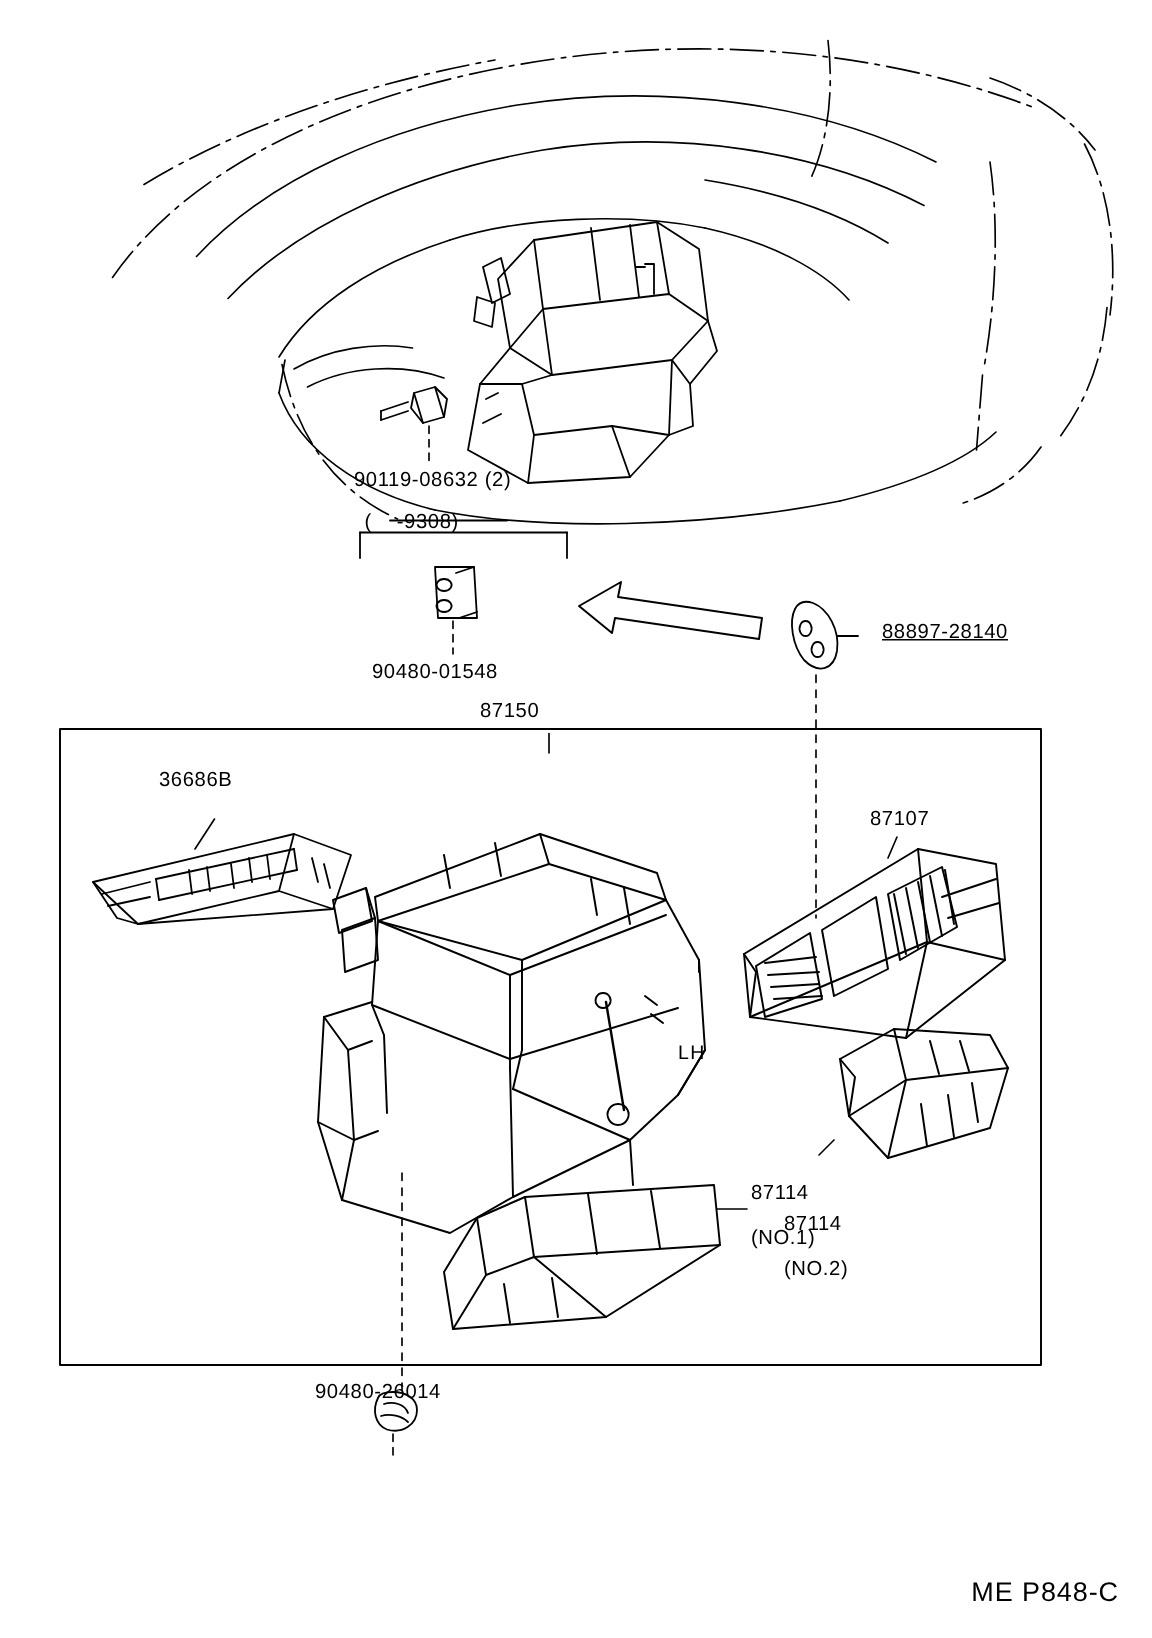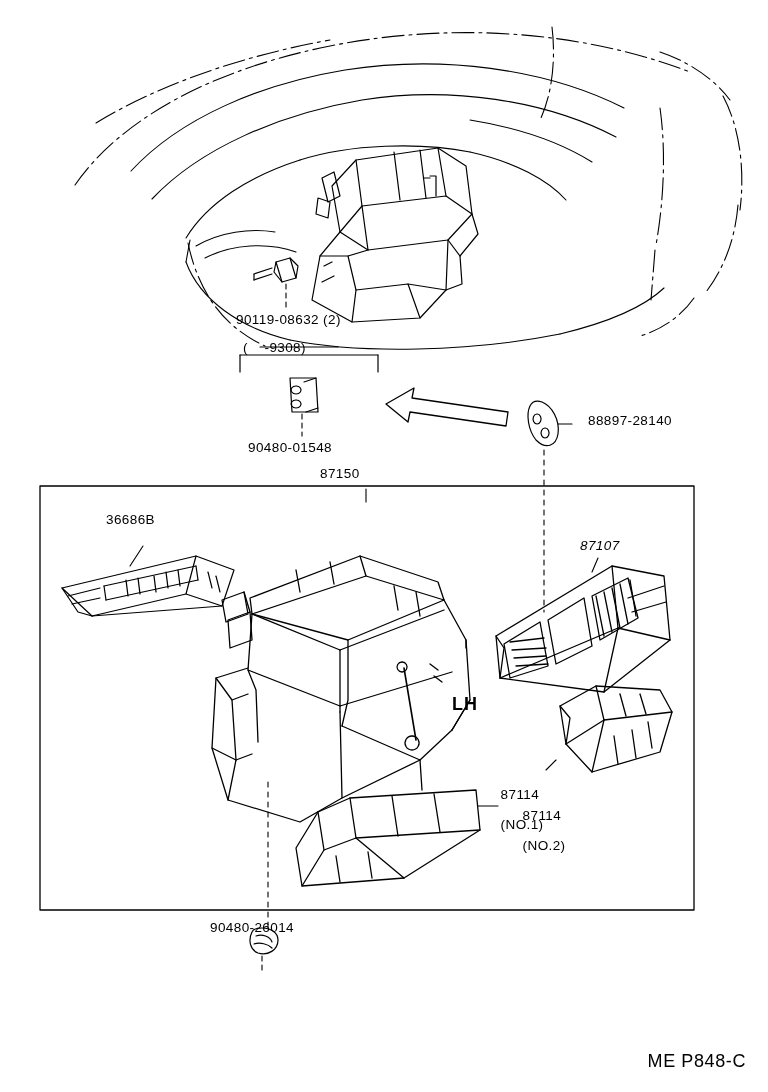--- a/index.html
+++ b/index.html
@@ -40,23 +40,22 @@
   }
   .footer-code {
     position: absolute;
     right: 22px;
     bottom: 20px;
     font-size: 18px;
     letter-spacing: 0.6px;
   }
   .lh-mark {
     position: absolute;
-    font-size: 18px;
+    font-size: 13px;
     letter-spacing: 1px;
-    font-weight: bold;
   }
 </style>
 </head>
 <body>
 
 <div id="diagram-root">
 
   <svg class="layer" viewBox="0 0 768 1092">
     <g fill="none" stroke="#000" stroke-width="1.2" stroke-linecap="round" stroke-linejoin="round">
 
@@ -283,24 +282,24 @@
         <path d="M254 944 C 260 942, 268 944, 272 948"></path>
       </g>
       <path d="M262 956 L 262 972" stroke-dasharray="5 4" stroke-width="1.1"></path>
 
     </g>
   </svg>
 
   <div class="lbl" style="left:236px; top:312px;">90119-08632 (2)</div>
   <div class="lbl" style="left:243px; top:340px;">(    -9308)</div>
   <div class="lbl" style="left:248px; top:440px;">90480-01548</div>
-  <div class="lbl" style="left:588px; top:413px;">88897-28140</div>
+  <div class="lbl" style="left:588px; top:413px;text-decoration:underline;">88897-28140</div>
   <div class="lbl" style="left:320px; top:466px;">87150</div>
   <div class="lbl" style="left:106px; top:512px;">36686B</div>
-  <div class="lbl" style="left:580px; top:538px;font-style:italic;">87107</div>
+  <div class="lbl" style="left:580px; top:538px;">87107</div>
 
   <div class="lbl lbl-2" style="left:484px; top:772px;">
     <span>87114</span><br>
     <span>(NO.1)</span>
   </div>
 
   <div class="lbl lbl-2" style="left:506px; top:793px;">
     <span>87114</span><br>
     <span>(NO.2)</span>
   </div>

